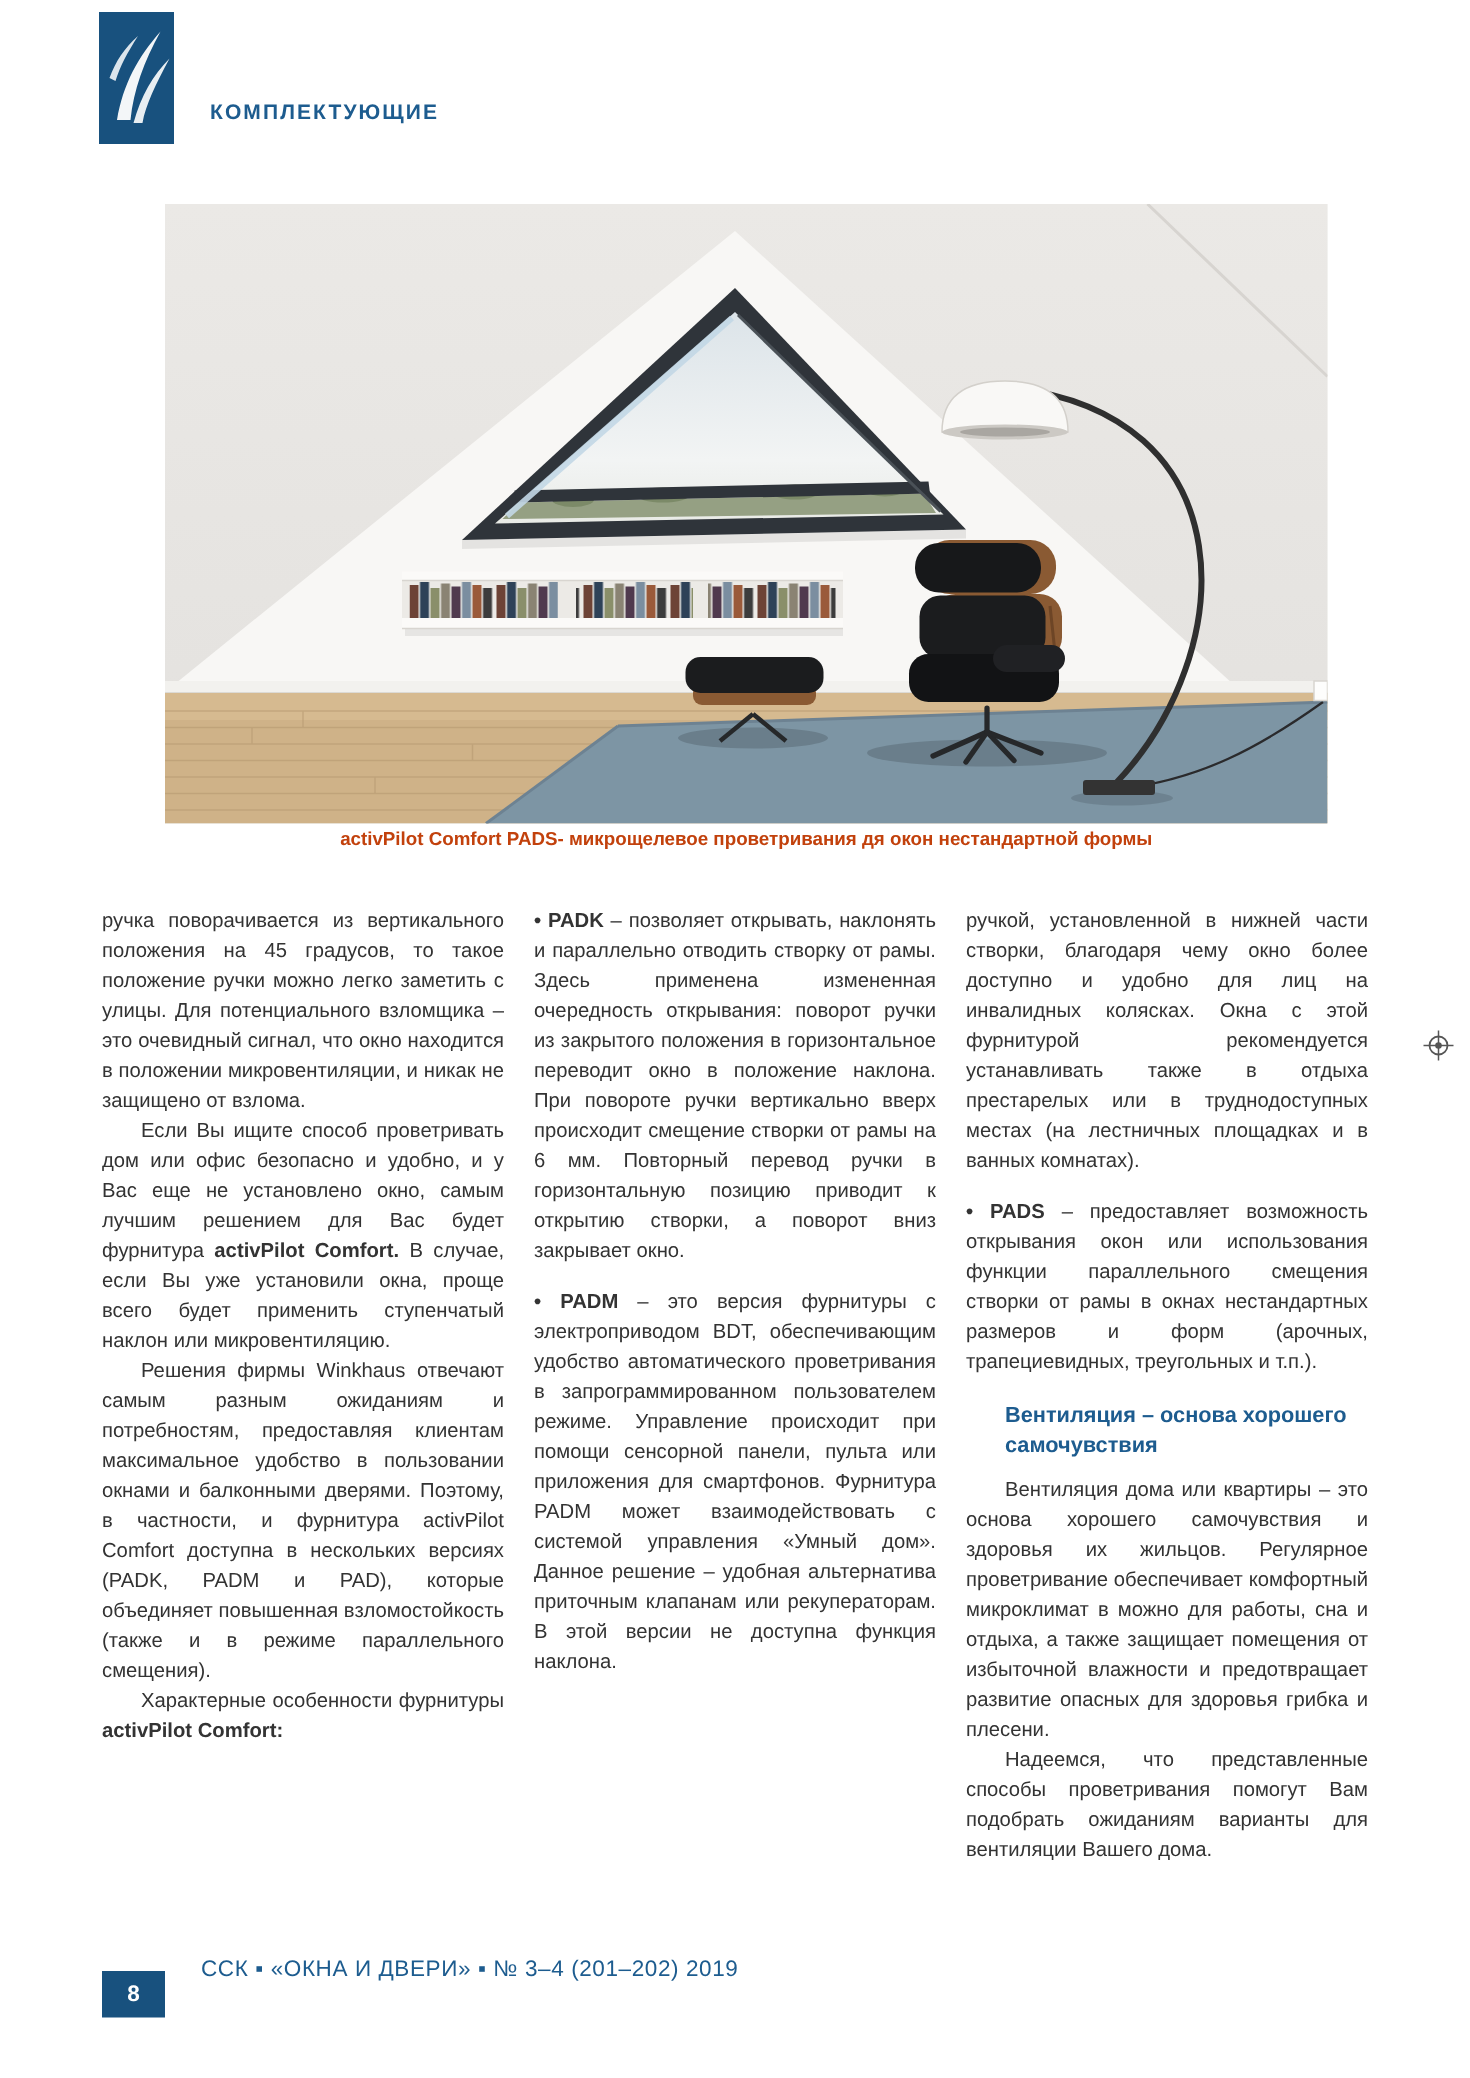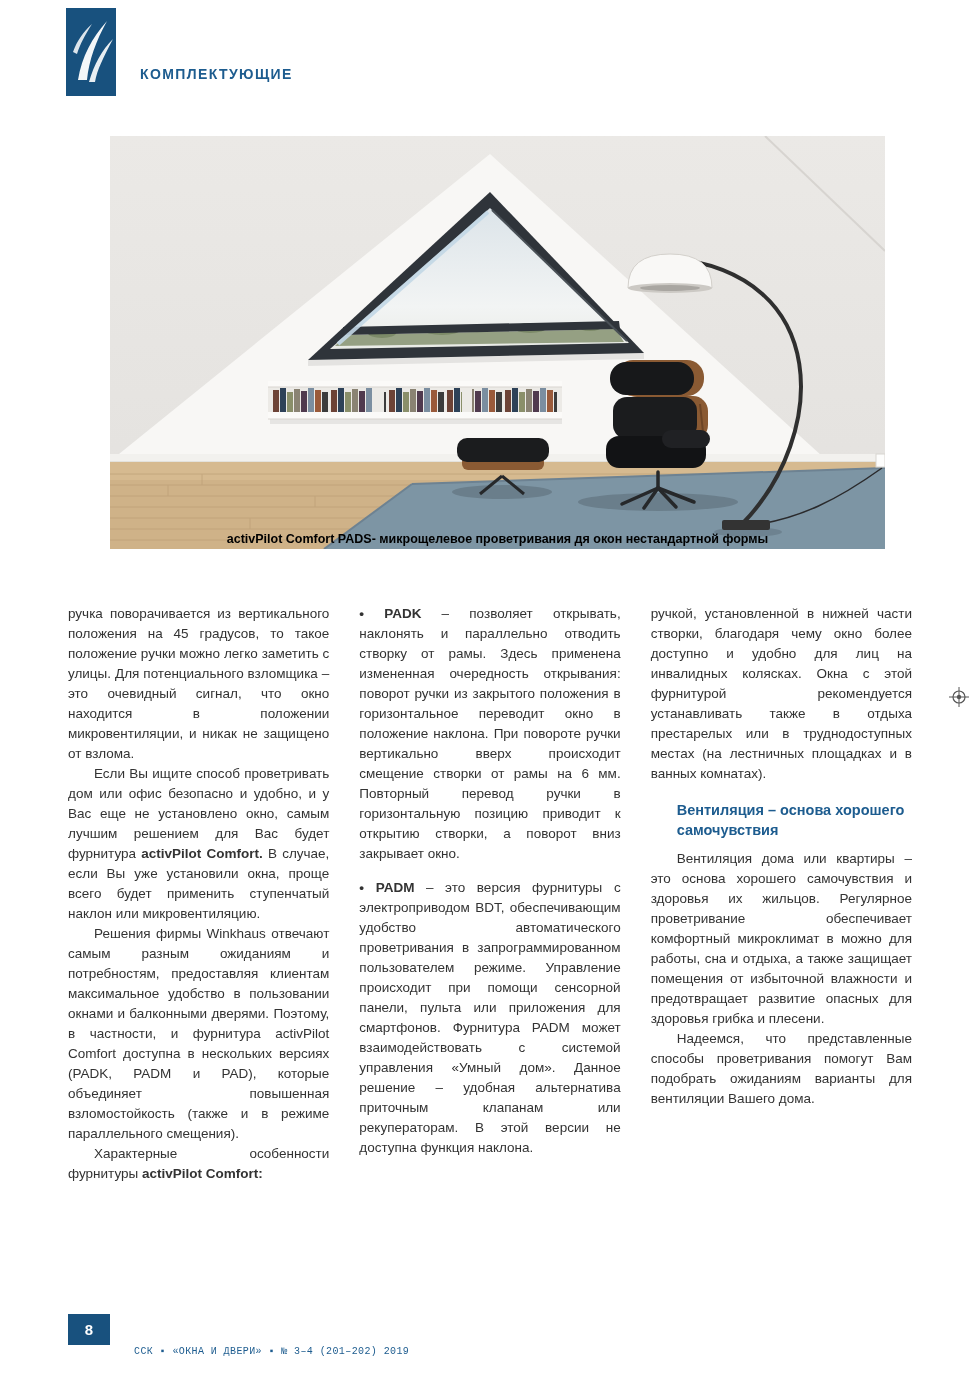--- a/index.html
+++ b/index.html
@@ -13,27 +13,27 @@
   .logo-box{position:absolute;left:66px;top:8px;width:50px;height:88px;background:var(--brand-blue,#18517e);}
   .logo-box svg{display:block;width:50px;height:88px;}
   .section-label{
     position:absolute;left:140px;top:66px;font-size:14px;font-weight:bold;
     letter-spacing:1.4px;color:var(--heading-blue,#1d5c8f);
   }
   
   .photo{position:absolute;left:110px;top:136px;width:775px;height:413px;background:#ecebe8;}
   .photo svg{display:block;width:775px;height:413px;}
   .caption{
-    position:absolute;left:110px;top:532px;width:775px;text-align:center;
-    font-size:12.5px;font-weight:bold;color:#000000;
+    position:absolute;left:110px;top:552px;width:775px;text-align:center;
+    font-size:12.5px;font-weight:bold;color:#c2410c;
   }
   
   .columns{
     position:absolute;left:68px;top:604px;width:844px;
-    display:grid;grid-template-columns:1fr 1fr 1fr;column-gap:30px;
+    display:grid;grid-template-columns:1fr 1fr 1fr;column-gap:30px;gap:20px;
   }
   .col{min-width:0;}
   .col p{margin:0;font-size:13.5px;line-height:20px;text-align:justify;hyphens:auto;}
   .col p.indent{text-indent:26px;}
   .col p.bullet{margin-top:14px;}
   .col > :first-child{margin-top:0 !important;}
   .b{font-weight:bold;}
   h3.col-heading{
     position:relative;z-index:0;margin:16px 0 9px 26px;
     font-size:14.5px;line-height:20px;font-weight:bold;
@@ -45,23 +45,22 @@
   }
   
   .regmark{position:absolute;left:948px;top:686px;width:22px;height:22px;}
   
   .pagenum-box{
     position:absolute;left:68px;top:1314px;width:42px;height:31px;
     background:var(--brand-blue,#18517e);color:#fff;font-weight:bold;font-size:15px;
     display:flex;align-items:center;justify-content:center;
   }
   .journal-line{
-    position:absolute;left:134px;top:1346px;font-size:10px;letter-spacing:0.4px;
+    position:absolute;left:134px;top:1304px;font-size:15px;letter-spacing:0.4px;
     color:var(--heading-blue,#1d5c8f);
-    font-family:Liberation Mono, monospace;
   }
 </style>
 </head>
 <body>
 
 <div class="page">
 
   <div class="logo-box">
     <svg viewBox="0 0 50 88">
       <path d="M 12,72 C 16,48 26,30 41,13 C 30,33 23,52 21,72 Z" fill="#ffffff" opacity="0.95"></path>
@@ -198,20 +197,21 @@
         <p class="para indent"><span>Если Вы ищите способ проветривать дом или офис безопасно и удобно, и у Вас еще не установлено окно, самым лучшим решением для Вас будет фурнитура </span><span class="b">activPilot Comfort.</span><span> В случае, если Вы уже установили окна, проще всего будет применить ступенчатый наклон или микровентиляцию.</span></p>
         <p class="para indent"><span>Решения фирмы Winkhaus отвечают самым разным ожиданиям и потребностям, предоставляя клиентам максимальное удобство в пользовании окнами и балконными дверями. Поэтому, в частности, и фурнитура activPilot Comfort доступна в нескольких версиях (PADK, PADM и PAD), которые объединяет повышенная взломостойкость (также и в режиме параллельного смещения).</span></p>
         <p class="para indent"><span>Характерные особенности фурнитуры </span><span class="b">activPilot Comfort:</span></p>
       </div>
     <div class="col">
         <p class="para bullet"><span class="b">• PADK</span><span> – позволяет открывать, наклонять и параллельно отводить створку от рамы. Здесь применена измененная очередность открывания: поворот ручки из закрытого положения в горизонтальное переводит окно в положение наклона. При повороте ручки вертикально вверх происходит смещение створки от рамы на 6 мм. Повторный перевод ручки в горизонтальную позицию приводит к открытию створки, а поворот вниз закрывает окно.</span></p>
         <p class="para bullet"><span class="b">• PADM</span><span> – это версия фурнитуры с электроприводом BDT, обеспечивающим удобство автоматического проветривания в запрограммированном пользователем режиме. Управление происходит при помощи сенсорной панели, пульта или приложения для смартфонов. Фурнитура PADM может взаимодействовать с системой управления «Умный дом». Данное решение – удобная альтернатива приточным клапанам или рекуператорам. В этой версии не доступна функция наклона.</span></p>
       </div>
     <div class="col">
         <p class="para"><span>ручкой, установленной в нижней части створки, благодаря чему окно более доступно и удобно для лиц на инвалидных колясках. Окна с этой фурнитурой рекомендуется устанавливать также в отдыха престарелых или в труднодоступных местах (на лестничных площадках и в ванных комнатах).</span></p>
+        <p class="para bullet"><span class="b">• PADS</span><span> – предоставляет возможность открывания окон или использования функции параллельного смещения створки от рамы в окнах нестандартных размеров и форм (арочных, трапециевидных, треугольных и т.п.).</span></p>
         <h3 class="col-heading"><span>Вентиляция – основа хорошего самочувствия</span></h3>
         <p class="para indent"><span>Вентиляция дома или квартиры – это основа хорошего самочувствия и здоровья их жильцов. Регулярное проветривание обеспечивает комфортный микроклимат в можно для работы, сна и отдыха, а также защищает помещения от избыточной влажности и предотвращает развитие опасных для здоровья грибка и плесени.</span></p>
         <p class="para indent"><span>Надеемся, что представленные способы проветривания помогут Вам подобрать ожиданиям варианты для вентиляции Вашего дома.</span></p>
       </div>
   </main>
 
   <div class="regmark">
     <svg viewBox="0 0 22 22">
       <circle cx="11" cy="11" r="6" fill="none" stroke="#555" stroke-width="1.2"></circle>
       <line x1="11" y1="1" x2="11" y2="21" stroke="#555" stroke-width="1"></line>

